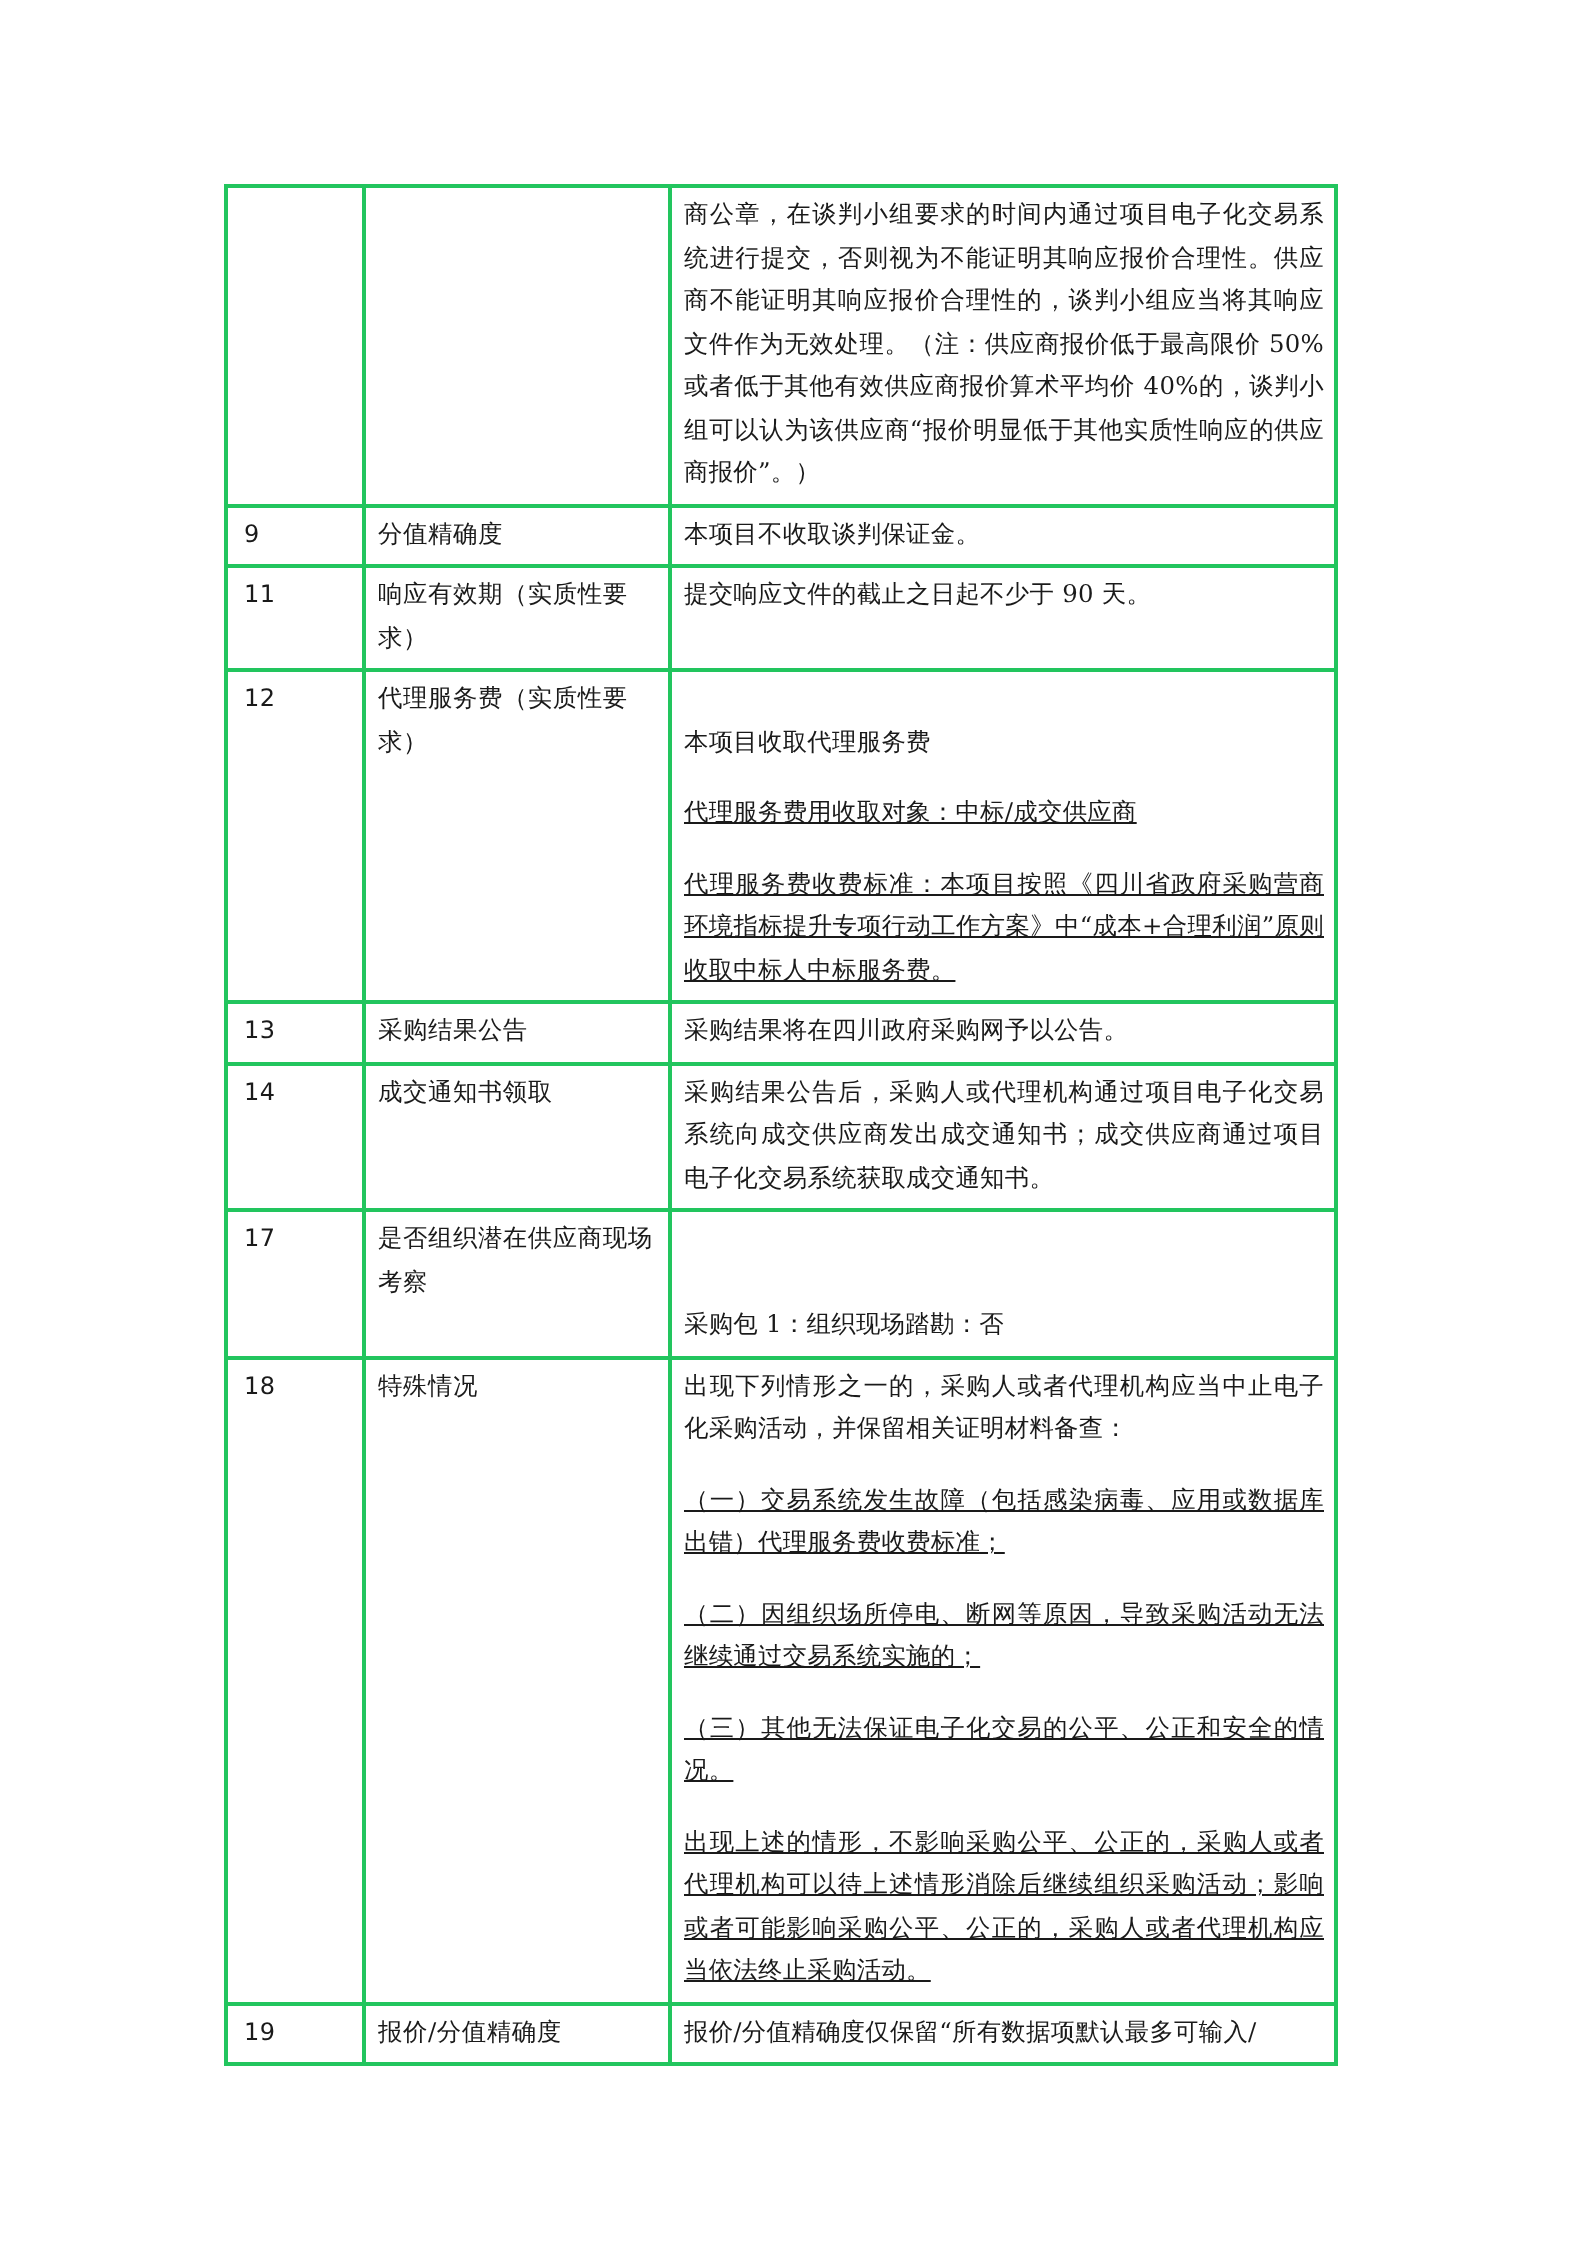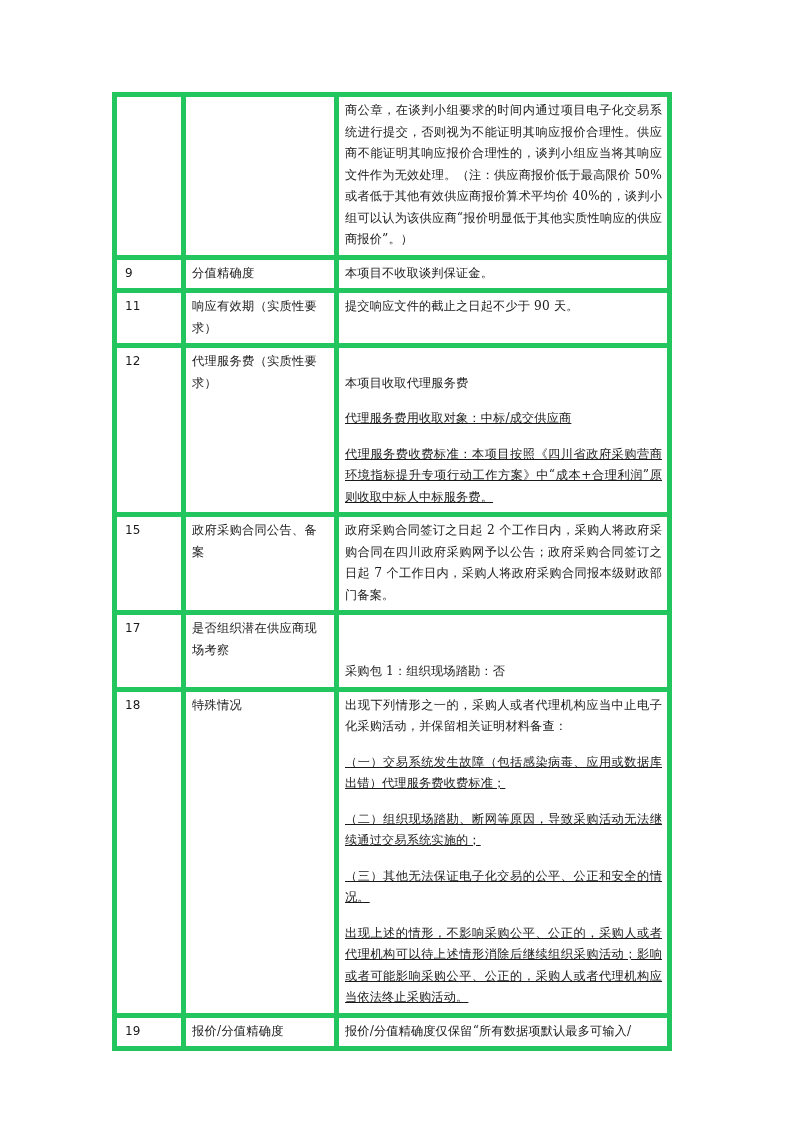--- a/index.html
+++ b/index.html
@@ -22,21 +22,21 @@
   }
   .doc-table {
     position: absolute;
     left: 112px;
     top: 92px;
     width: 555px;
     border-collapse: collapse;
     table-layout: fixed;
   }
   .doc-table td {
-    border: 5px solid #22c55e;
+    border: 2px solid #22c55e;
     vertical-align: top;
     padding: 3px 5px 4px 6px;
     font-size: 12.2px;
     line-height: 21.5px;
     font-family: "DejaVu Serif", "Liberation Serif", serif;
     color: #1a1a1a;
     word-break: break-all;
   }
   col.c-no    { width: 69px; }
   col.c-item  { width: 153px; }
@@ -101,42 +101,49 @@
           <td class="cell-no">12</td>
           <td class="cell-item">代理服务费（实质性要求）</td>
           <td class="cell-desc">
             <span class="blank-line"></span>
             <p class="para">本项目收取代理服务费</p>
             <p class="para">代理服务费用收取对象：中标/成交供应商</p>
             <p class="para">代理服务费收费标准：本项目按照《四川省政府采购营商环境指标提升专项行动工作方案》中“成本+合理利润”原则收取中标人中标服务费。</p>
           </td>
         </tr>
         <tr>
-          <td class="cell-no">15</td>
-          <td class="cell-item">政府采购合同公告、备案</td>
+          <td class="cell-no">13</td>
+          <td class="cell-item">采购结果公告</td>
           <td class="cell-desc">
-            <p class="para">政府采购合同签订之日起 2 个工作日内，采购人将政府采购合同在四川政府采购网予以公告；政府采购合同签订之日起 7 个工作日内，采购人将政府采购合同报本级财政部门备案。</p>
+            <p class="para">采购结果将在四川政府采购网予以公告。</p>
+          </td>
+        </tr>
+        <tr>
+          <td class="cell-no">14</td>
+          <td class="cell-item">成交通知书领取</td>
+          <td class="cell-desc">
+            <p class="para">采购结果公告后，采购人或代理机构通过项目电子化交易系统向成交供应商发出成交通知书；成交供应商通过项目电子化交易系统获取成交通知书。</p>
           </td>
         </tr>
         <tr>
           <td class="cell-no">17</td>
           <td class="cell-item">是否组织潜在供应商现场考察</td>
           <td class="cell-desc">
             <span class="blank-line"></span>
             <span class="blank-line"></span>
             <p class="para">采购包 1：组织现场踏勘：否</p>
           </td>
         </tr>
         <tr>
           <td class="cell-no">18</td>
           <td class="cell-item">特殊情况</td>
           <td class="cell-desc">
             <p class="para">出现下列情形之一的，采购人或者代理机构应当中止电子化采购活动，并保留相关证明材料备查：</p>
             <p class="para">（一）交易系统发生故障（包括感染病毒、应用或数据库出错）代理服务费收费标准；</p>
-            <p class="para">（二）组织现场踏勘、断网等原因，导致采购活动无法继续通过交易系统实施的；</p>
+            <p class="para">（二）因组织场所停电、断网等原因，导致采购活动无法继续通过交易系统实施的；</p>
             <p class="para">（三）其他无法保证电子化交易的公平、公正和安全的情况。</p>
             <p class="para">出现上述的情形，不影响采购公平、公正的，采购人或者代理机构可以待上述情形消除后继续组织采购活动；影响或者可能影响采购公平、公正的，采购人或者代理机构应当依法终止采购活动。</p>
           </td>
         </tr>
         <tr>
           <td class="cell-no">19</td>
           <td class="cell-item">报价/分值精确度</td>
           <td class="cell-desc">
             <p class="para">报价/分值精确度仅保留“所有数据项默认最多可输入/</p>
           </td>

